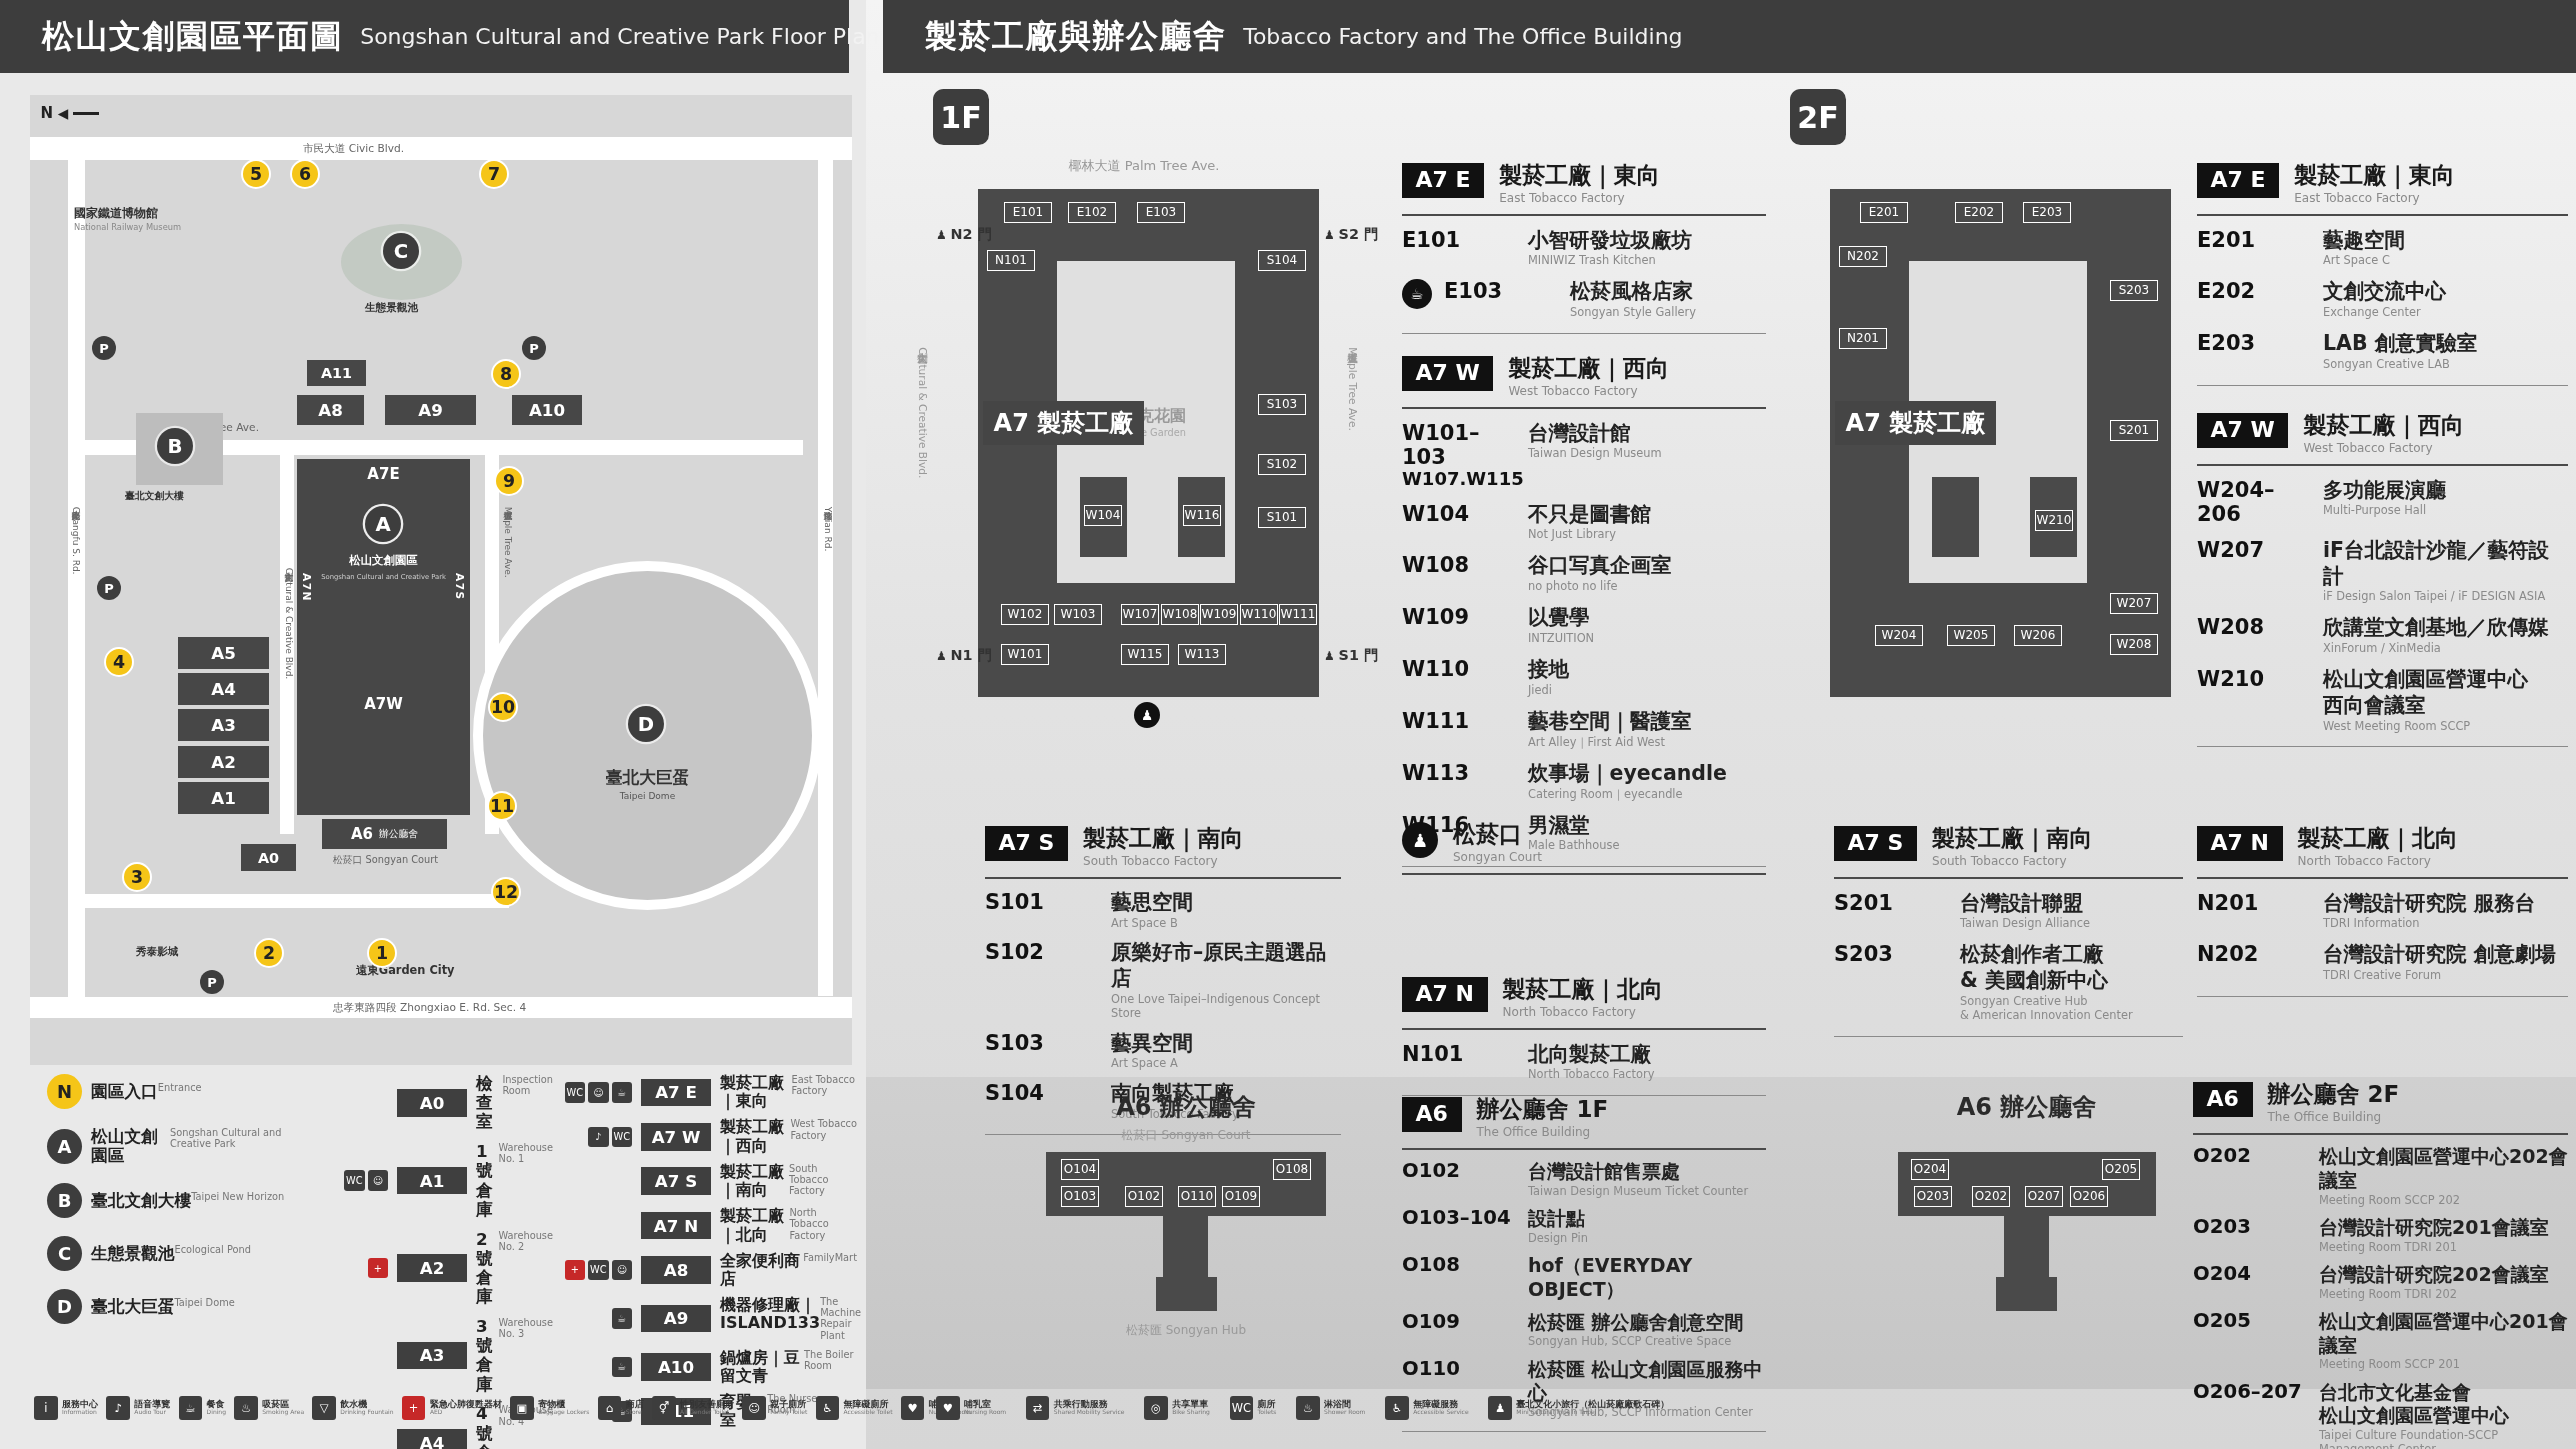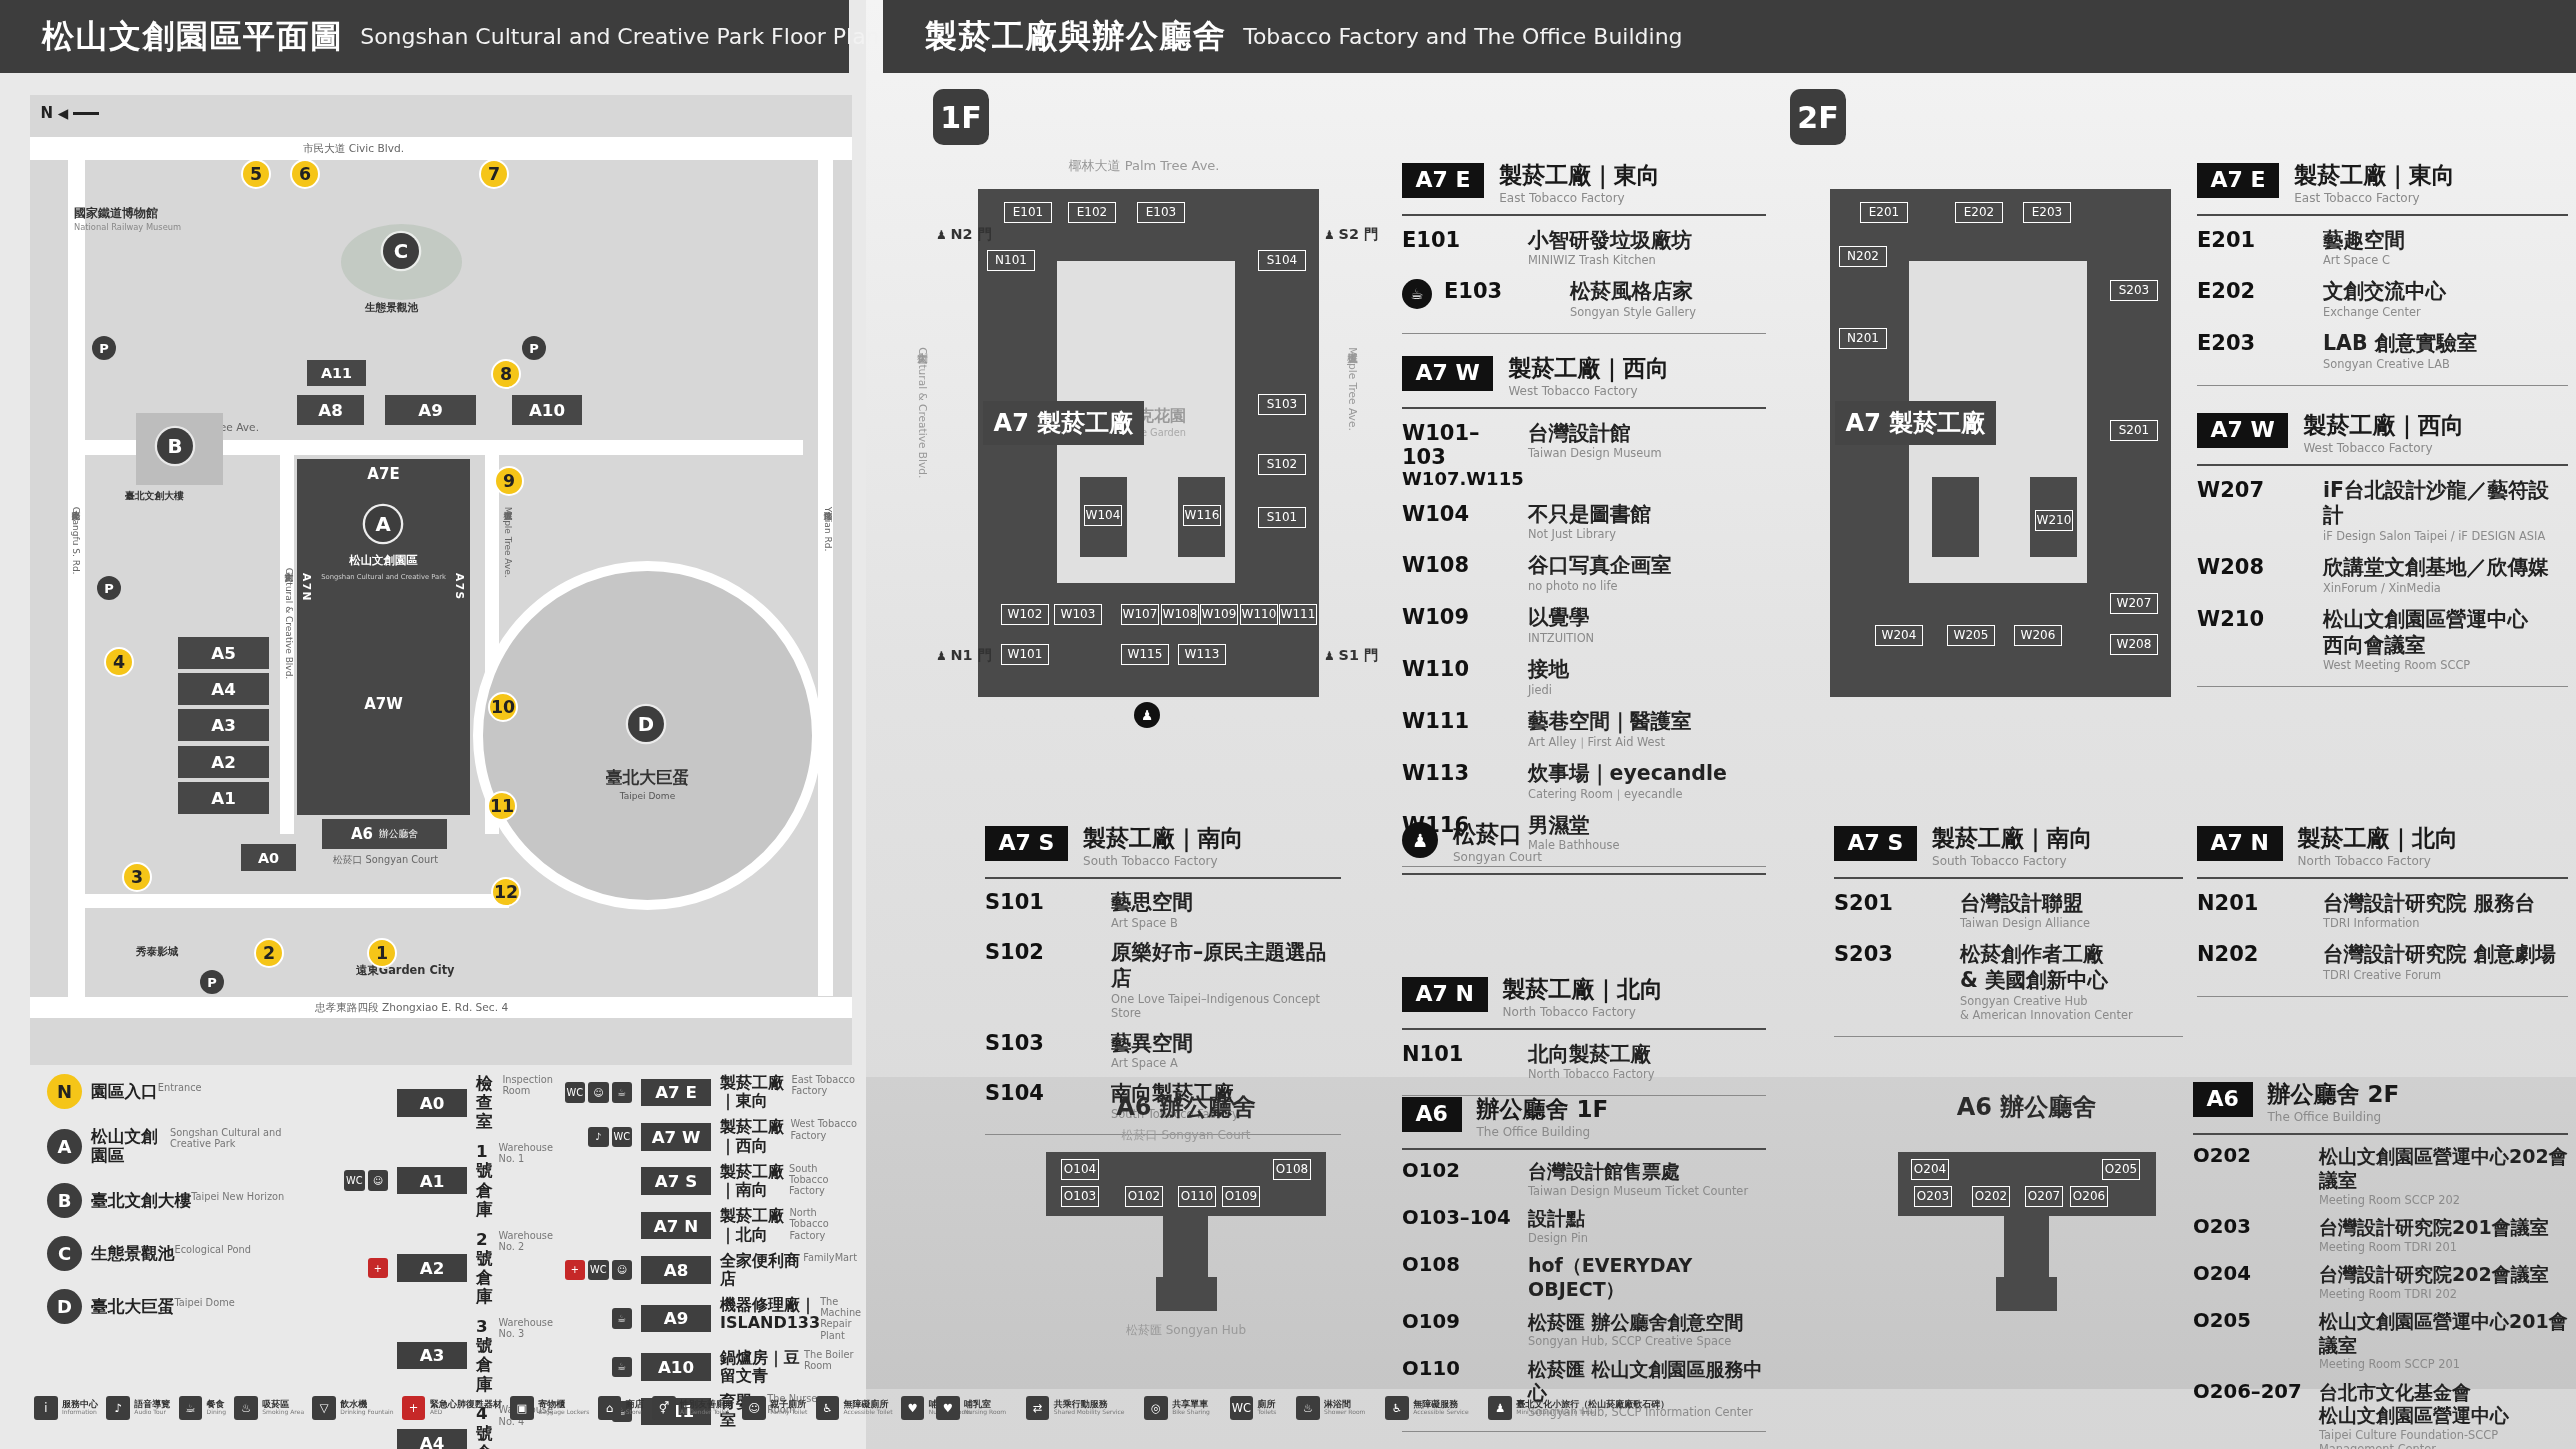--- a/index.html
+++ b/index.html
@@ -128,21 +128,21 @@
     <div class="road" style="left:0;top:42px;width:822px;height:23px"></div>
     <div class="road" style="left:38px;top:64px;width:16.7px;height:849px"></div>
     <div class="road" style="left:0;top:902px;width:822px;height:21px"></div>
     <div class="road" style="left:788px;top:64px;width:15px;height:837px"></div>
     <div class="road" style="left:55px;top:345px;width:718px;height:15px"></div>
     <div class="road" style="left:250px;top:360px;width:13.6px;height:379px"></div>
     <div class="road" style="left:455px;top:360px;width:13.6px;height:379px"></div>
     <div class="road" style="left:55px;top:799px;width:424px;height:13.6px"></div>
 
     <span class="maplabel" style="left:273px;top:47px">市民大道 Civic Blvd.</span>
-    <span class="maplabel" style="left:285px;top:906px">忠孝東路四段 Zhongxiao E. Rd. Sec. 4</span>
+    <span class="maplabel" style="left:303px;top:906px">忠孝東路四段 Zhongxiao E. Rd. Sec. 4</span>
     <span class="maplabel vtxt" style="left:39px;top:409px;font-size:9px">光復南路 Guangfu S. Rd.</span>
     <span class="maplabel vtxt" style="left:791px;top:409px;font-size:9px">逸仙路 Yixian Rd.</span>
     <span class="maplabel" style="left:106px;top:326px">椰林大道 Palm Tree Ave.</span>
     <span class="maplabel vtxt" style="left:252px;top:470px;font-size:9px">文創大街 Cultural &amp; Creative Blvd.</span>
     <span class="maplabel vtxt" style="left:471px;top:409px;font-size:9px">楓香大道 Maple Tree Ave.</span>
 
     <span class="maplabel dark" style="left:44px;top:110px">國家鐵道博物館</span>
     <span class="maplabel sm" style="left:44px;top:127px">National Railway Museum</span>
 
     <div class="pond" style="left:311px;top:129px;width:121px;height:76px"></div>
@@ -777,20 +777,28 @@
   <div class="sec" style="left:2197px;top:413px;width:371px">
     <div class="sec-head">
       <span class="badge">A7 W</span>
       <span class="sec-titles">
         <span class="sec-zh">製菸工廠｜西向</span>
         <span class="sec-en">West Tobacco Factory</span>
       </span>
     </div>
     <div class="rooms">
 
+        <div class="room">
+          <div class="room-code"><span>W204–206</span></div>
+          <div class="room-info">
+            <div class="room-zh">多功能展演廳</div>
+            <div class="room-zh"></div>
+            <div class="room-en">Multi-Purpose Hall</div>
+          </div>
+        </div>
 
         <div class="room">
           <div class="room-code"><span>W207</span></div>
           <div class="room-info">
             <div class="room-zh">iF台北設計沙龍／藝符設計</div>
             <div class="room-zh"></div>
             <div class="room-en">iF Design Salon Taipei / iF DESIGN ASIA</div>
           </div>
         </div>
 

